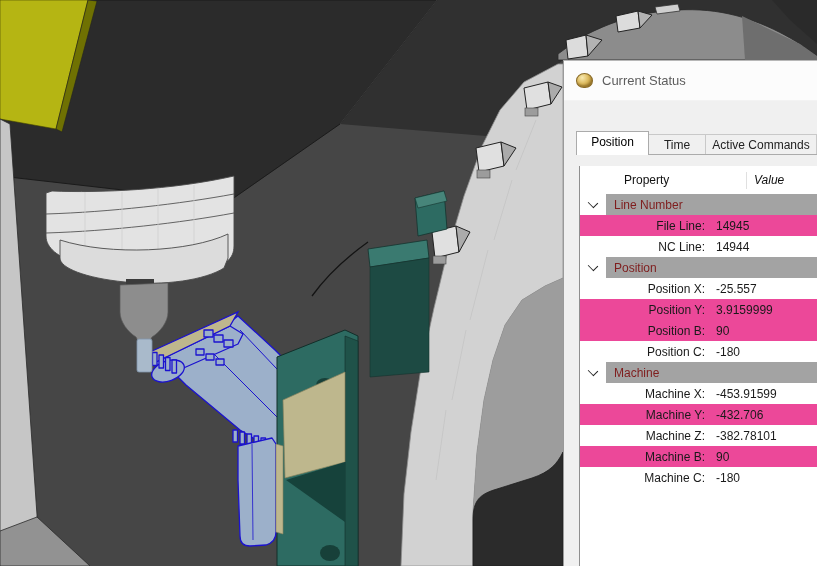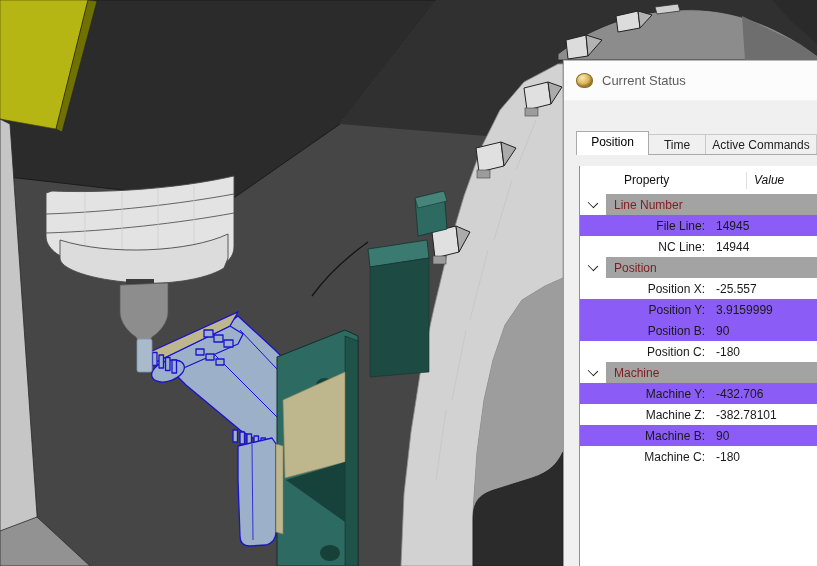--- a/index.html
+++ b/index.html
@@ -54,21 +54,21 @@
     position:relative;z-index:2;color:#000;
   }
   .grid{
     margin:11px 0 0 15px;background:#fff;border-left:1px solid #8f8f8f;
     height:402px;overflow:hidden;
   }
   .grid-header{height:28px;display:flex;align-items:center;color:#111;padding-left:38px;}
   .gh-prop{width:129px;box-sizing:border-box;padding-left:6px;border-right:1px solid #e0e0e0;height:17px;line-height:17px;}
   .gh-val{padding-left:7px;font-style:italic;}
   .row{height:21px;display:flex;align-items:center;}
-  .row.stripe{background:#8b5cf6;}
+  .row.stripe{background:#ec4899;}
   .chev-cell{width:26px;flex:none;height:100%;background:#fff;display:flex;align-items:center;justify-content:center;}
   .chev{
     display:inline-block;width:7px;height:7px;margin-top:-4px;
     border-right:1.6px solid #222;border-bottom:1.6px solid #222;
     transform:rotate(45deg) scale(1,.85);
   }
   .group-band{
     flex:1;height:100%;display:flex;align-items:center;padding-left:8px;
     background:var(--group_row_gray,#a3a3a3);color:#7f1d1d;
   }
@@ -266,20 +266,24 @@
           <div class="row">
             <div class="label-cell">Position C:</div>
             <div class="value-cell">-180</div>
           </div>
           <div class="row group-row">
             <div class="chev-cell">
               <span class="chev"></span>
             </div>
             <div class="group-band">Machine</div>
           </div>
+          <div class="row">
+            <div class="label-cell">Machine X:</div>
+            <div class="value-cell">-453.91599</div>
+          </div>
           <div class="row stripe">
             <div class="label-cell">Machine Y:</div>
             <div class="value-cell">-432.706</div>
           </div>
           <div class="row">
             <div class="label-cell">Machine Z:</div>
             <div class="value-cell">-382.78101</div>
           </div>
           <div class="row stripe">
             <div class="label-cell">Machine B:</div>

